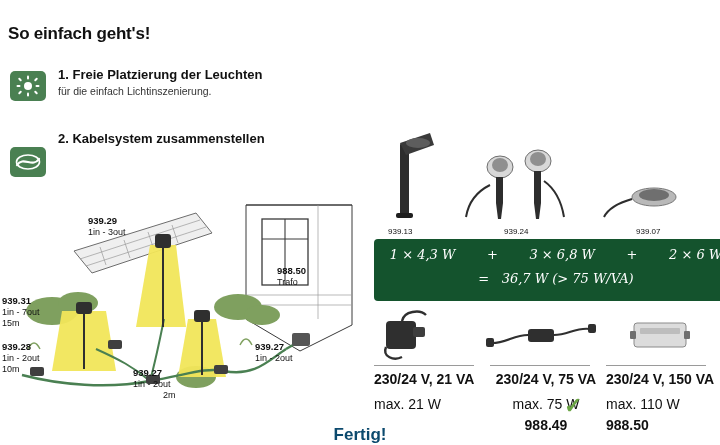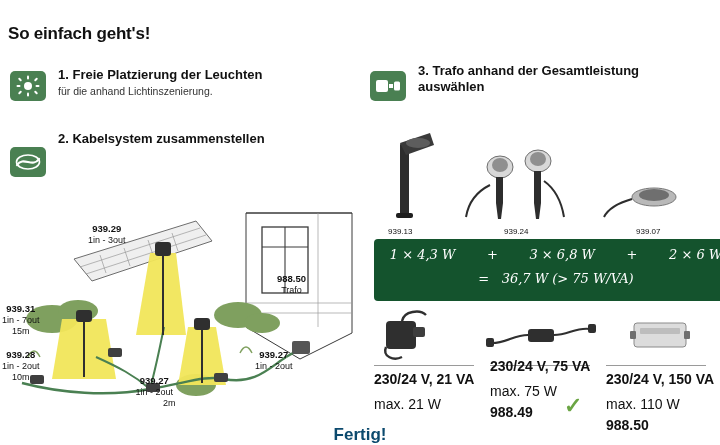--- a/index.html
+++ b/index.html
@@ -79,24 +79,23 @@
   #step2 .step-text { margin-left: 48px; }
 
   #step3 { left: 370px; top: 44px; width: 330px; }
   #step3 .step-badge { left: 0; top: 8px; }
   #step3 .step-text { margin-left: 48px; }
 
   
   .illu {
     position: absolute;
     left: 0;
-    top: 188px;
+    top: 180px;
     width: 360px;
     height: 215px;
-    text-align: center;
   }
   .label {
     position: absolute;
     font-size: 9px;
     line-height: 1.2;
     color: #111;
   }
   .label b { font-weight: bold; font-size: 9.5px; }
   .label .sub { font-weight: normal; }
 
@@ -201,48 +200,36 @@
           <rect x="19.5" y="10" width="4" height="2" rx="1"></rect>
           <rect x="3" y="2.5" width="2" height="4" rx="1" transform="rotate(-45 4 4.5)"></rect>
           <rect x="19" y="2.5" width="2" height="4" rx="1" transform="rotate(45 20 4.5)"></rect>
           <rect x="3" y="15.5" width="2" height="4" rx="1" transform="rotate(45 4 17.5)"></rect>
           <rect x="19" y="15.5" width="2" height="4" rx="1" transform="rotate(-45 20 17.5)"></rect>
         </g>
       </svg>
     </div>
     <div class="step-text">
       <div class="step-title">1. Freie Platzierung der Leuchten</div>
-      <div class="step-sub">für die anhand Lichtinszenierung.</div>
+      <div class="step-sub">für die einfach Lichtinszenierung.</div>
     </div>
   </div>
 
   <div class="step" id="step2">
     <div class="step-badge">
       <svg width="26" height="20" viewBox="0 0 26 20">
         <ellipse cx="13" cy="10" rx="11.5" ry="7" fill="none" stroke="#ffffff" stroke-width="1.6"></ellipse>
         <path d="M2 13 C8 4, 18 16, 24 7" fill="none" stroke="#ffffff" stroke-width="2.2" stroke-linecap="round"></path>
       </svg>
     </div>
     <div class="step-text">
       <div class="step-title">2. Kabelsystem zusammenstellen</div>
     </div>
   </div>
 
-  <div class="step" id="step3">
-    <div class="step-badge">
-      <svg width="26" height="16" viewBox="0 0 26 16">
-        <rect x="1" y="2" width="12" height="12" rx="2" fill="#ffffff"></rect>
-        <rect x="14" y="6" width="4" height="4" fill="#ffffff"></rect>
-        <rect x="19" y="3.5" width="6" height="9" rx="1.5" fill="#ffffff"></rect>
-      </svg>
-    </div>
-    <div class="step-text">
-      <div class="step-title">3. Trafo anhand der Gesamtleistung auswählen</div>
-    </div>
-  </div>
 
   <div class="illu">
     <svg width="360" height="215" viewBox="0 0 360 215">
 
       <path d="M10 120 L90 62 L250 62 L330 128 L250 200 L80 200 Z" fill="#ffffff"></path>
 
       <path d="M246 6 L352 6 L352 126 L300 152 L246 120 Z" fill="#ffffff" stroke="#3a3a3a" stroke-width="1"></path>
       <path d="M246 6 L352 6" stroke="#3a3a3a" stroke-width="1"></path>
 
       <rect x="262" y="20" width="46" height="66" fill="#ffffff" stroke="#3a3a3a" stroke-width="1.3"></rect>
@@ -435,21 +422,21 @@
       <div class="hr-line" style="left:238px; top:58px; width:100px;"></div>
 
       <div class="trafo-cell" style="left:6px; top:60px;">
         <div class="trafo-spec">
           <div class="head">230/24 V, 21 VA</div>
           <div style="height:5px;"></div>
           <div>max. 21 W</div>
         </div>
       </div>
 
-      <div class="trafo-cell" style="left:122px; top:47px;">
+      <div class="trafo-cell" style="left:122px; top:60px;text-align:center;">
         <div class="trafo-spec">
           <div class="head">230/24 V, 75 VA</div>
           <div style="height:5px;"></div>
           <div>max. 75 W</div>
           <div class="art">988.49</div>
         </div>
       </div>
 
       <div class="trafo-cell" style="left:238px; top:60px;">
         <div class="trafo-spec">

